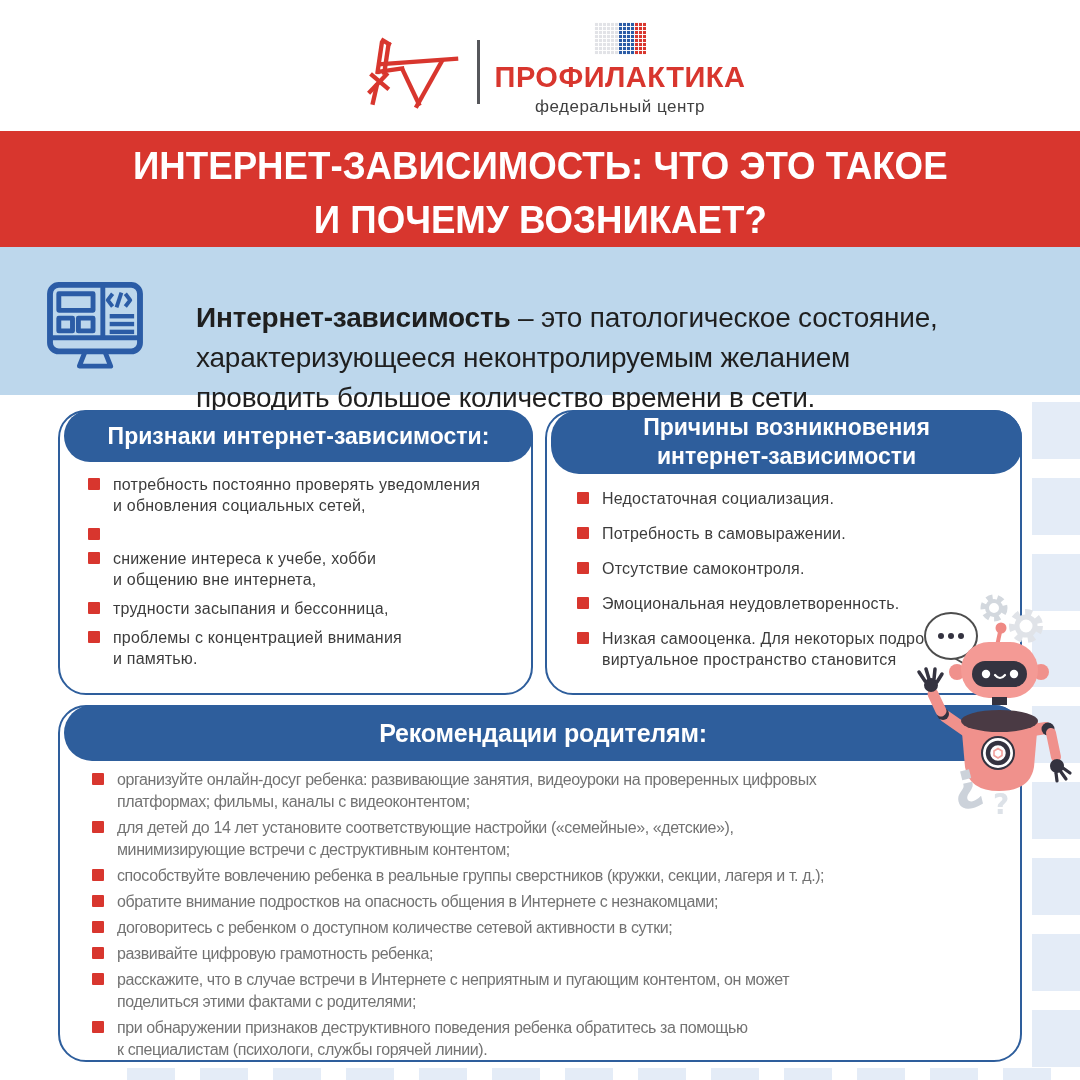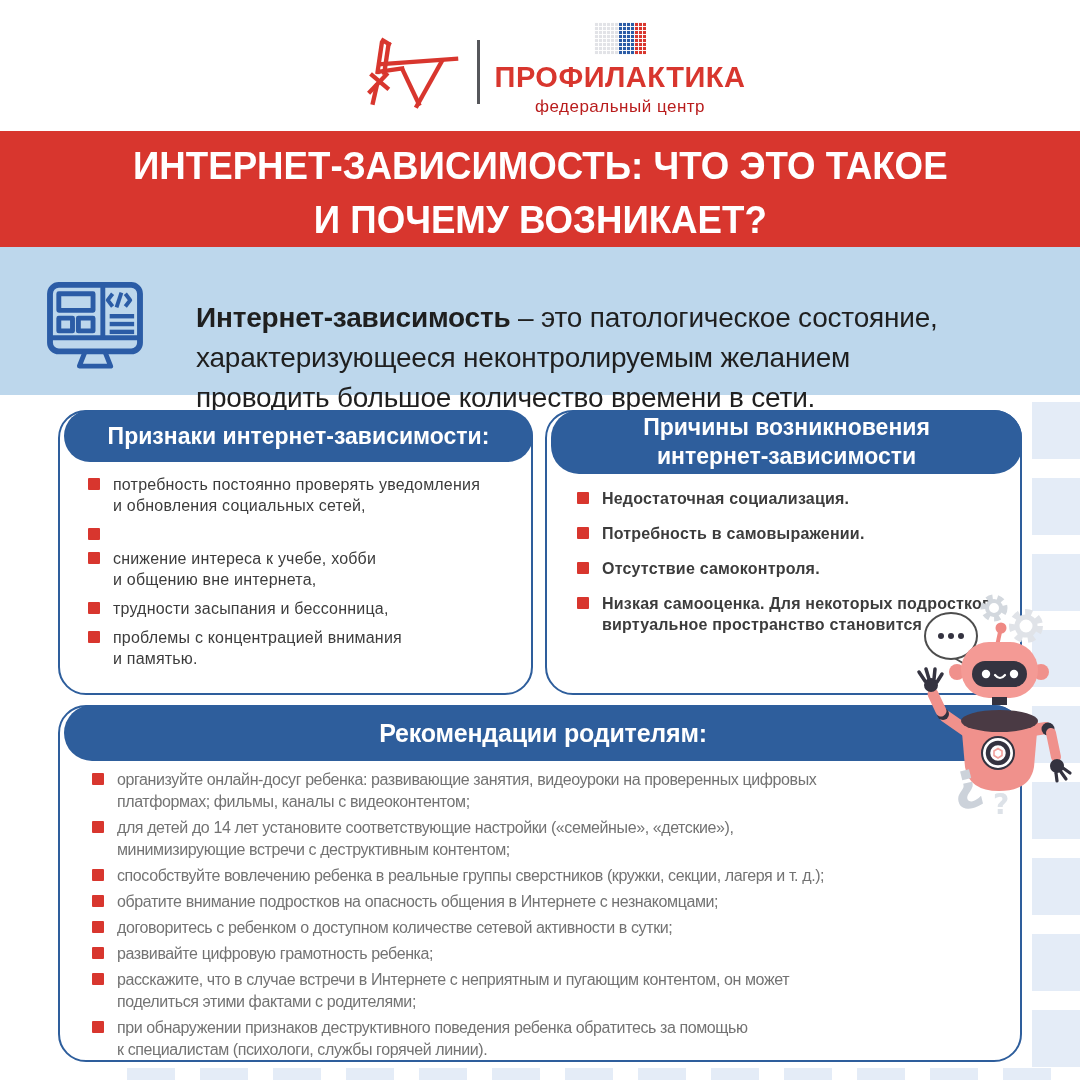--- a/index.html
+++ b/index.html
@@ -18,21 +18,21 @@
   .brand-divider{position:absolute;left:477px;top:40px;width:3px;height:64px;background:#56575b;}
   .brand{position:absolute;left:492px;top:22px;width:256px;text-align:center;}
   .px-grid{display:flex;width:52px;margin:0 auto;}
   .px{height:33px;background-image:
       repeating-linear-gradient(90deg,rgba(255,255,255,.95) 0 1px,transparent 1px 4px),
       repeating-linear-gradient(0deg,rgba(255,255,255,.95) 0 1px,transparent 1px 4px);}
   .px-gray{width:24px;background-color:#e2e3e7;}
   .px-blue{width:16px;background-color:#2b5ca6;}
   .px-red{width:12px;background-color:#d8362e;}
   .brand-name{margin-top:6px;font-size:29px;font-weight:bold;letter-spacing:.5px;color:#d8362e;}
-  .brand-sub{margin-top:3px;font-size:17px;letter-spacing:.5px;color:#b91c1c;}
+  .brand-sub{margin-top:3px;font-size:17px;letter-spacing:.5px;color:#404040;}
 
   
   .banner{position:absolute;left:0;top:131px;width:1080px;height:116px;background:#d8362e;
           display:flex;align-items:flex-end;justify-content:center;}
   .banner h1{margin:0;font-size:39px;line-height:1.38;font-weight:bold;color:#ffffff;
              text-align:center;transform:scaleX(.94);letter-spacing:0;}
 
   
   .intro{position:absolute;left:0;top:247px;width:1080px;height:148px;background:#bdd7ec;}
   .monitor-icon{position:absolute;left:46px;top:281px;width:98px;height:90px;}
@@ -50,21 +50,21 @@
   .causes-card .card-head{height:64px;font-size:23px;line-height:1.28;}
   .rec-card{left:58px;top:705px;width:964px;height:357px;}
   .rec-card .card-head{height:56px;font-size:25px;letter-spacing:-.2px;}
 
   .list{list-style:none;margin:0;}
   .signs-card .list{padding:12px 16px 0 22px;}
   .causes-card .list{padding:14px 14px 0 24px;}
   .rec-card .list{padding:8px 20px 0 26px;}
   .item{display:flex;gap:13px;}
   .signs-card .item{margin-bottom:8px;}
-  .causes-card .item{margin-bottom:14px;font-weight:bold;}
+  .causes-card .item{margin-bottom:14px;}
   .rec-card .item{margin-bottom:4px;}
   .bullet{flex:0 0 12px;width:12px;height:12px;background:#d8362e;margin-top:4px;border-radius:1px;}
   .signs-card .item-text,.causes-card .item-text{font-size:16px;line-height:21px;letter-spacing:.2px;color:#3c3c3c;}
   .rec-card .item-text{font-size:16px;line-height:22px;letter-spacing:-.4px;color:#737373;}
 
   .robot{position:absolute;left:893px;top:580px;width:182px;height:235px;z-index:5;pointer-events:none;}
 </style>
 </head>
 <body>
 
@@ -166,20 +166,24 @@
       <li class="item">
         <span class="bullet"></span>
         <span class="item-text pre">Потребность в самовыражении.</span>
         </li>
       <li class="item">
         <span class="bullet"></span>
         <span class="item-text pre">Отсутствие самоконтроля.</span>
         </li>
       <li class="item">
         <span class="bullet"></span>
+        <span class="item-text pre">Эмоциональная неудовлетворенность.</span>
+        </li>
+      <li class="item">
+        <span class="bullet"></span>
         <span class="item-text pre">Низкая самооценка. Для некоторых подростков
 виртуальное пространство становится</span>
         </li>
     </ul>
   </section>
 
   <section class="card rec-card">
     <div class="card-head">
       <span class="pre">Рекомендации родителям:</span>
     </div>

